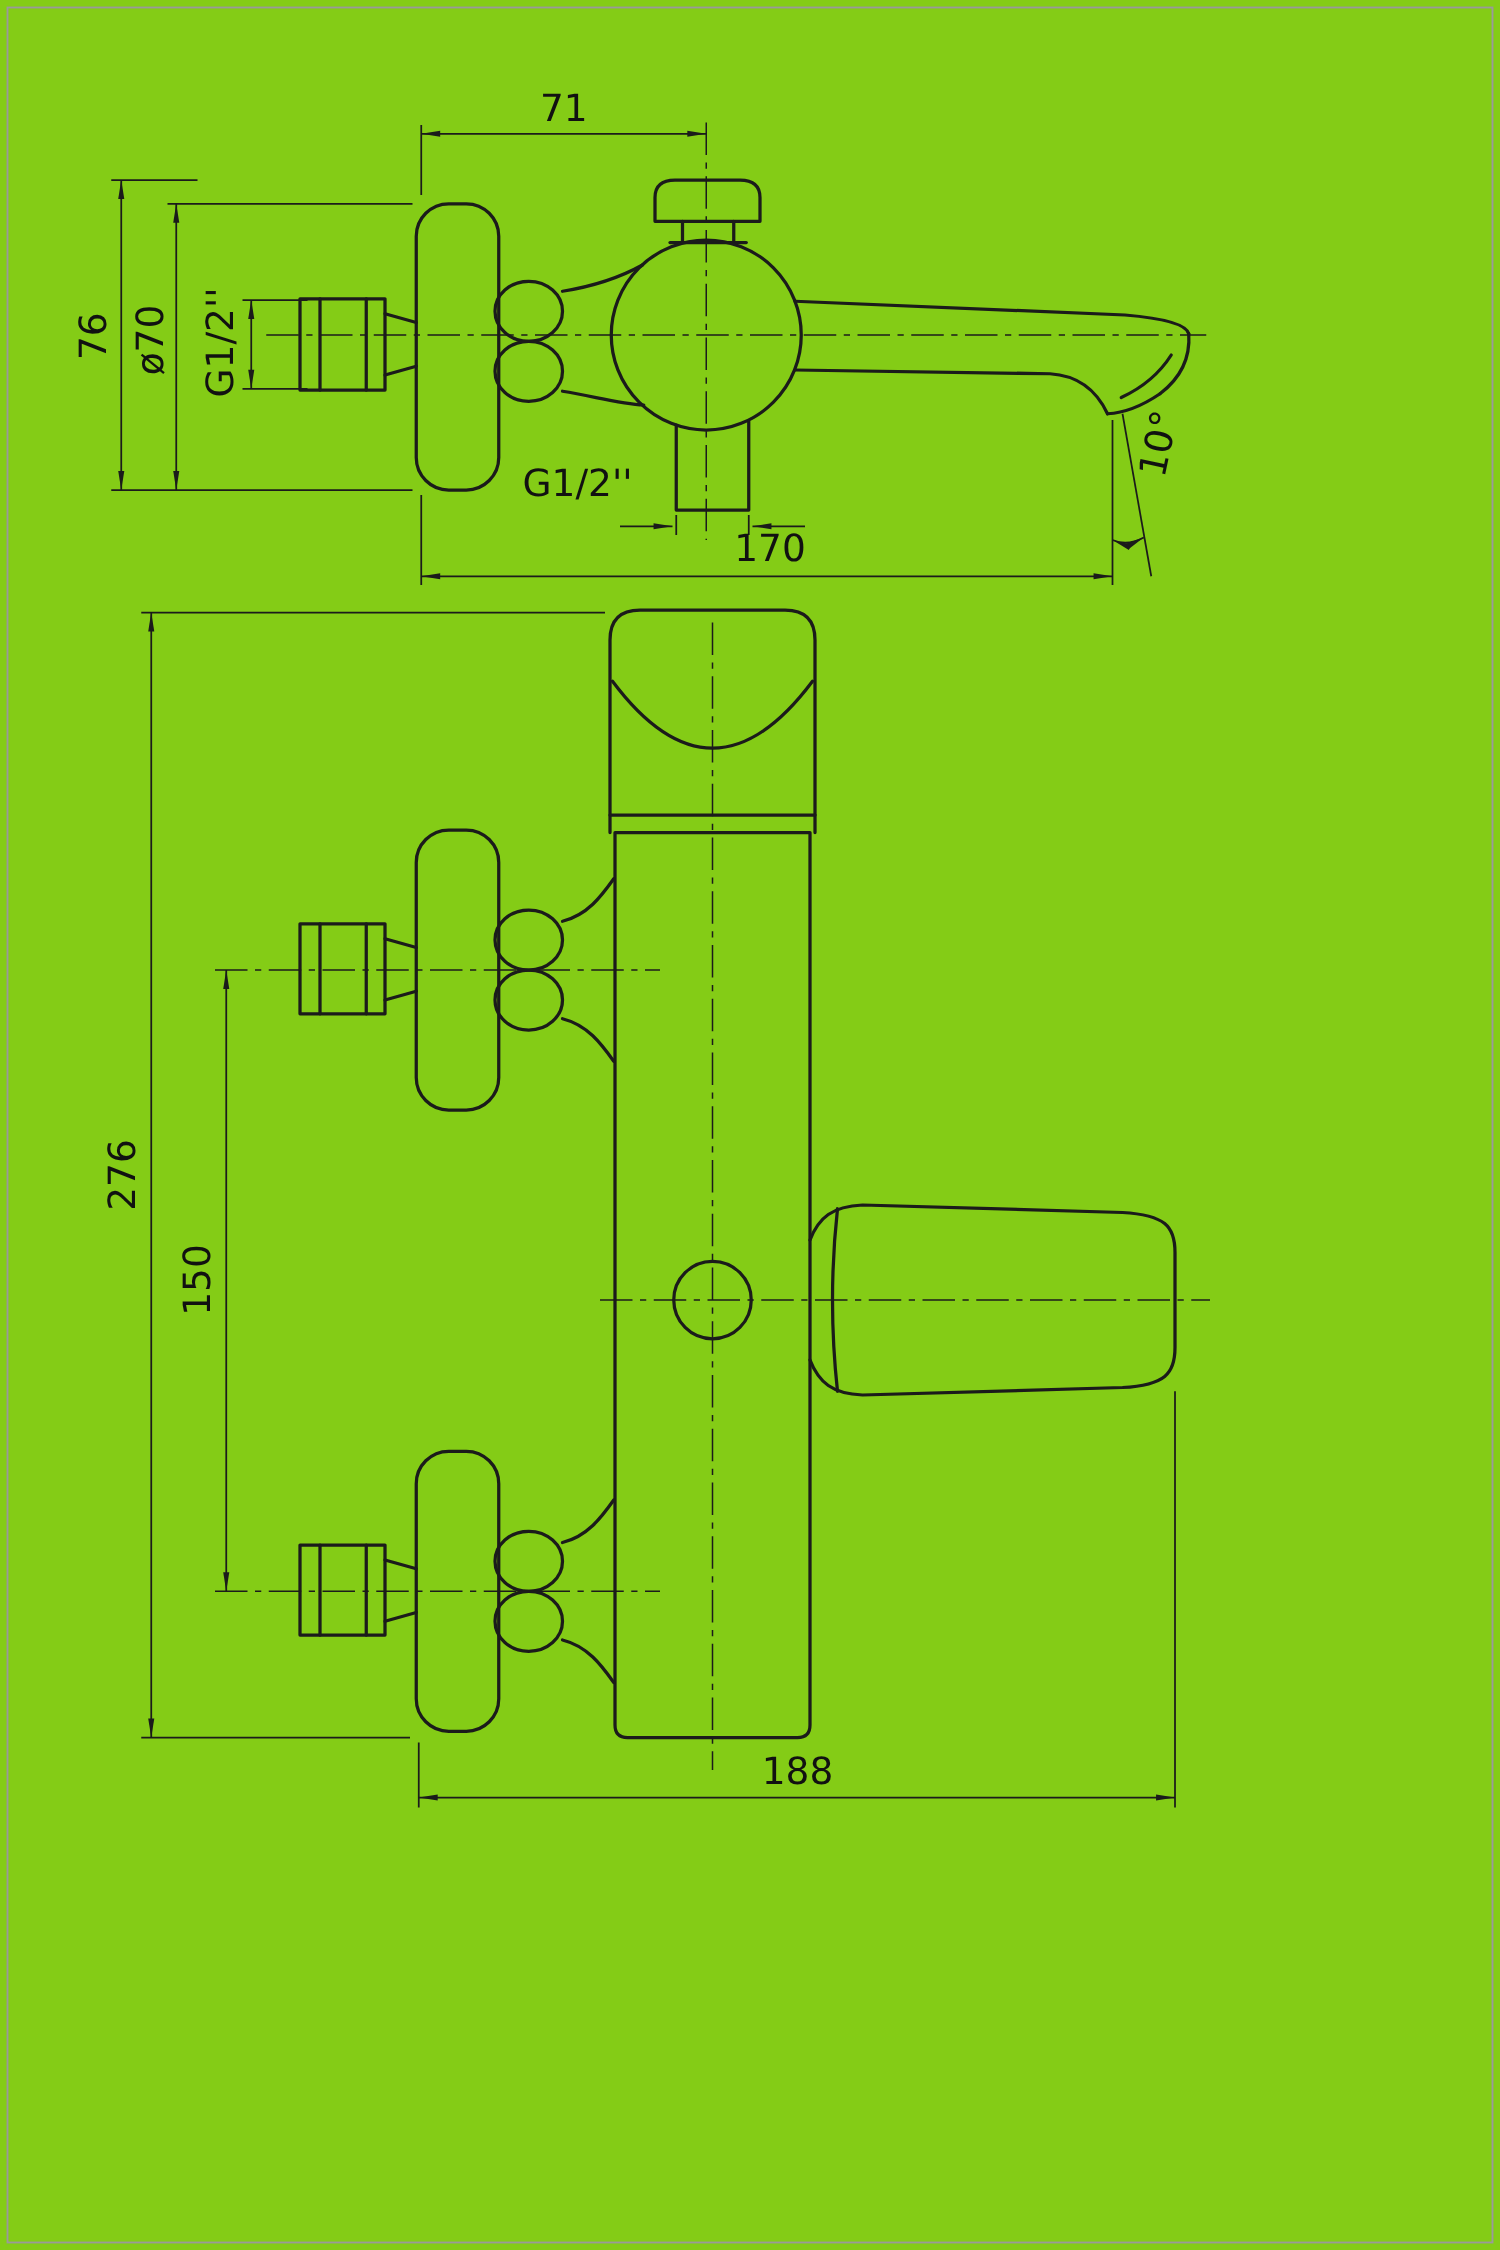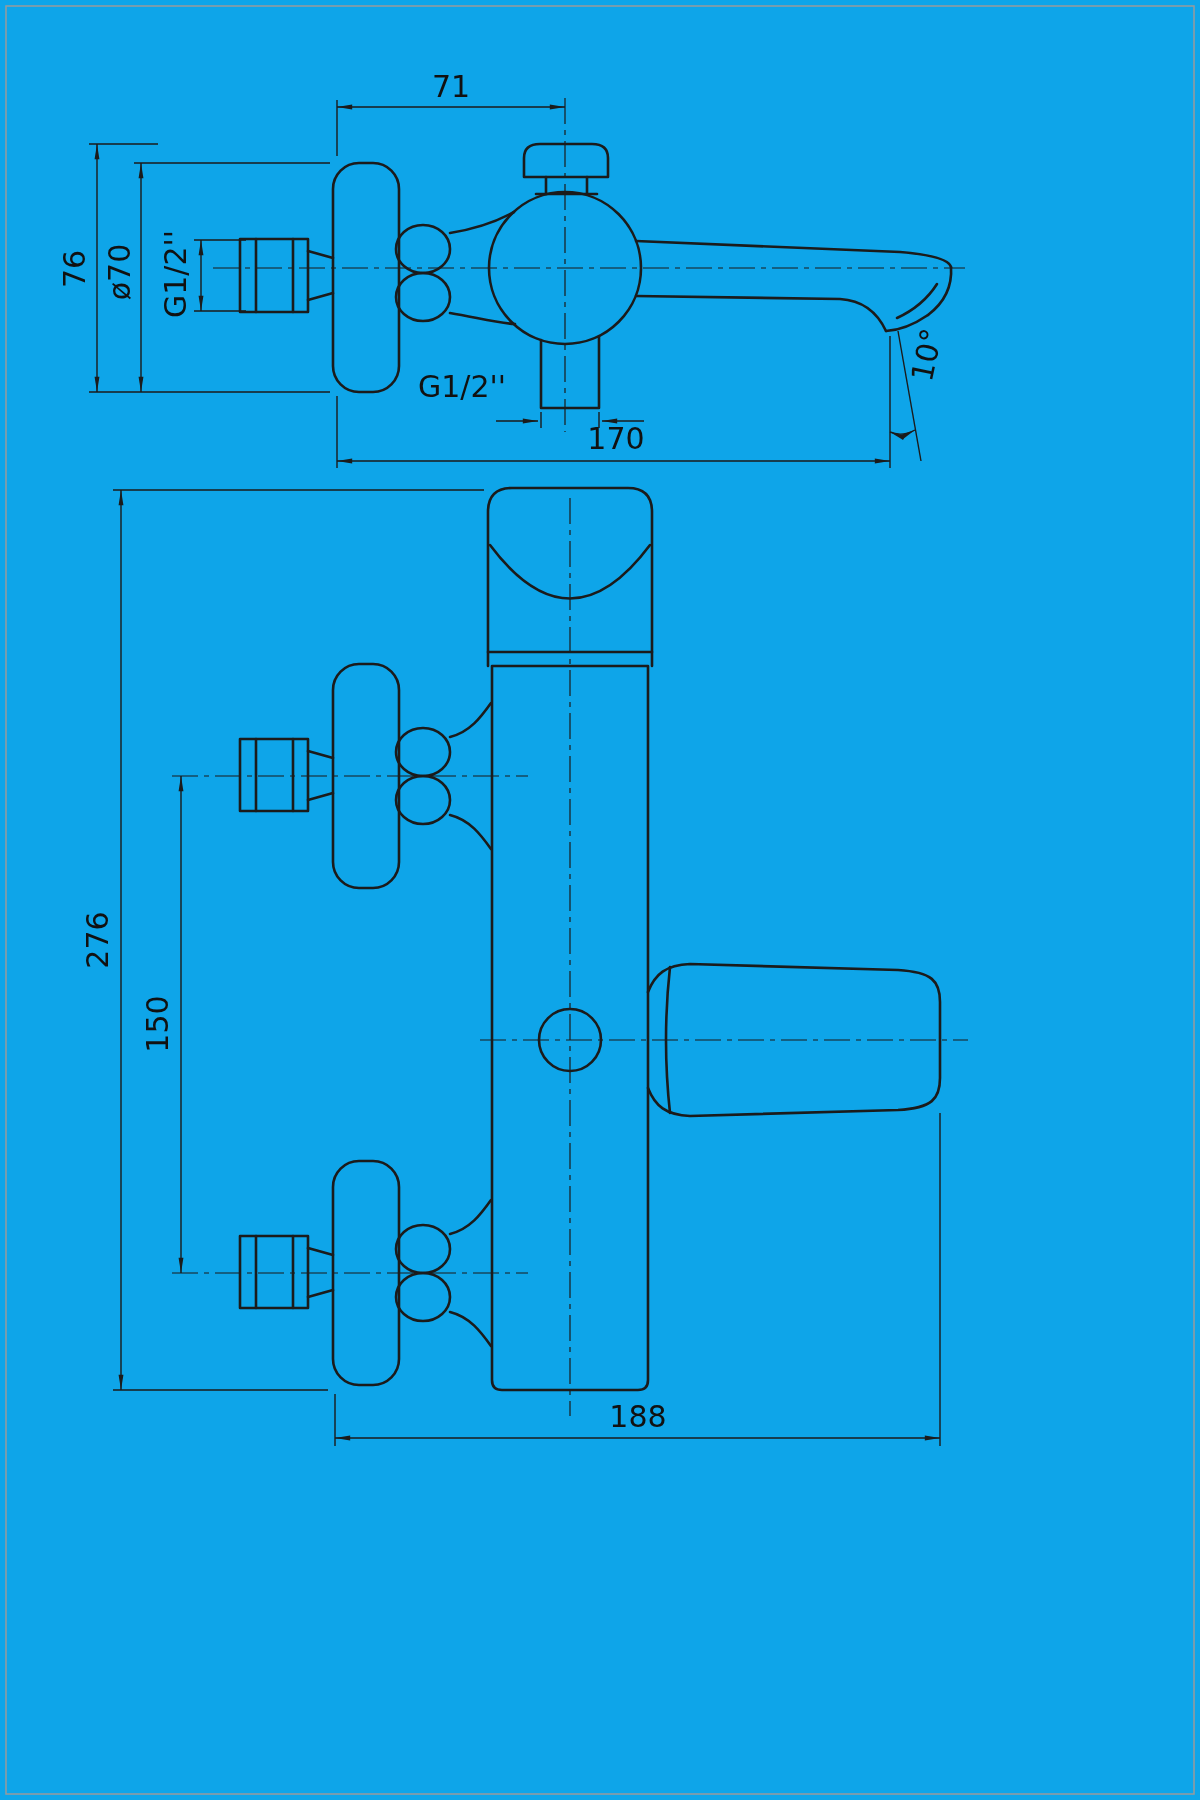--- a/index.html
+++ b/index.html
@@ -1,19 +1,19 @@
 <!DOCTYPE html>
 <html><head>
 <meta charset="utf-8">
 <style>
   html,body{margin:0;padding:0;background:#ffffff;}
   .sheet{
     position:relative;
     width:1200px;height:1800px;
-    background:#0ea5e9;
+    background:#84cc16;
     font-family:"DejaVu Sans","Liberation Sans",sans-serif;
   }
   svg{display:block;}
   .obj{stroke:#1b1b1b;stroke-width:2.6;fill:none;stroke-linecap:round;stroke-linejoin:round;}
   .thin{stroke:#1b1b1b;stroke-width:1.4;fill:none;stroke-linecap:butt;}
   .cl{stroke:#1b1b1b;stroke-width:1.2;fill:none;stroke-dasharray:26 6 5 6;}
   .frame{stroke:#9a9a9a;stroke-width:1.5;fill:none;}
   .dtxt{
     font-family:"DejaVu Sans","Liberation Sans",sans-serif;
     font-size:30px;

